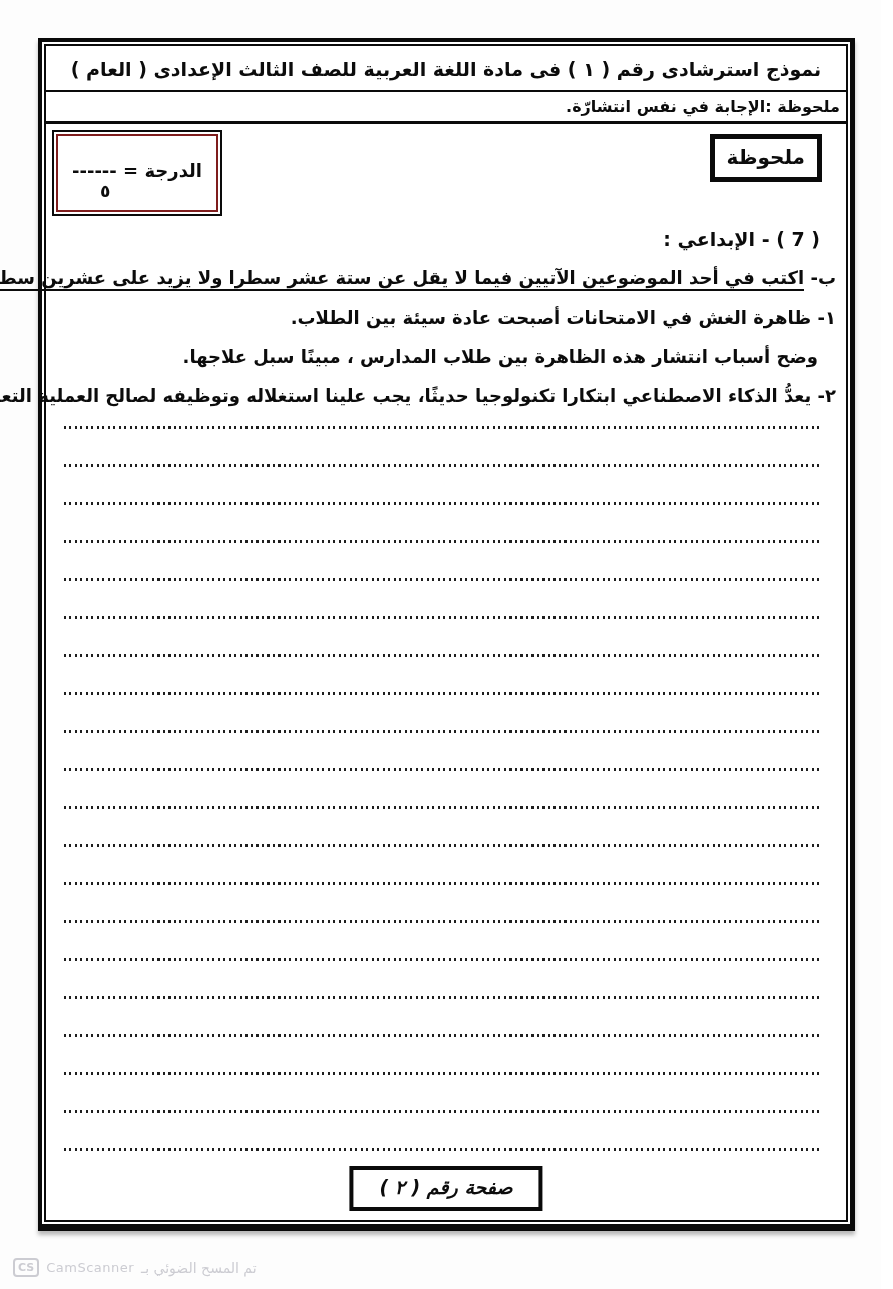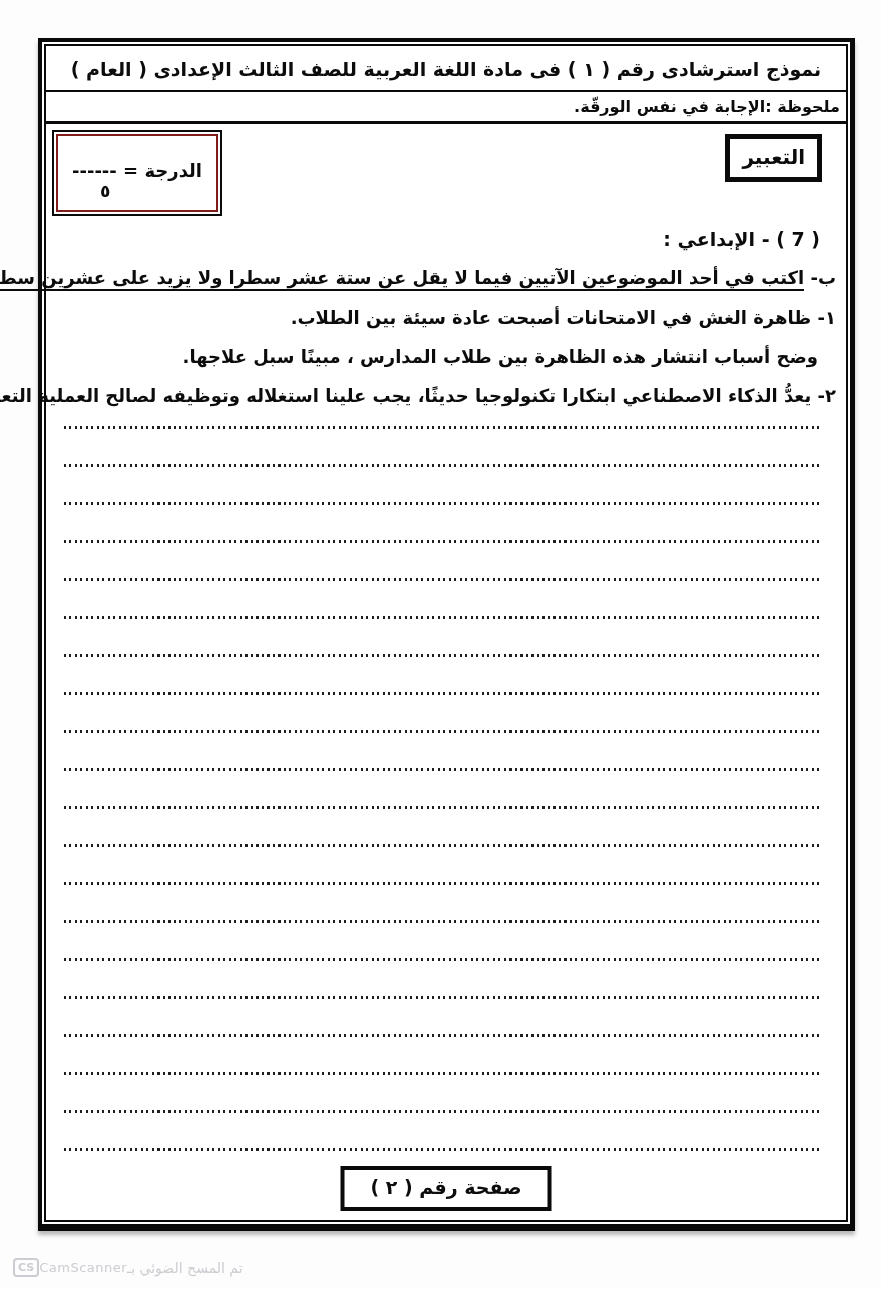--- a/index.html
+++ b/index.html
@@ -125,25 +125,26 @@
   .page-box {
     position:absolute; bottom:9px; left:50%;
     transform:translateX(-50%);
     border:4px solid #0a0a0a;
     padding:6px 26px 8px;
     font-size:19px;
     line-height:1.2;
     background:#fff;
     white-space:nowrap;
     direction:rtl;
+    font-style:italic;
   }
   
   .watermark {
     position:absolute; left:13px; top:1258px;
-    display:flex; align-items:center; 
+    display:flex; align-items:center; gap:7px;
     color:#ccccd2;
     font-weight:normal;
   }
   .wm-badge {
     border:2px solid #ccccd2;
     border-radius:4px;
     padding:1px 3px;
     font-size:11px;
     font-weight:bold;
     line-height:1.2;
@@ -155,27 +156,27 @@
 <body>
 
 <div class="canvas">
 
   <div class="sheet">
     <div class="sheet-inner">
 
       <div class="hdr-title">نموذج استرشادى رقم ( ١ ) فى مادة اللغة العربية للصف الثالث الإعدادى ( العام )</div>
 
       <div class="hdr-info">
-        <span>ملحوظة :الإجابة في نفس الورقّة.</span>
+        <span>ملحوظة :الإجابة في نفس انتشارّة.</span>
       </div>
 
       <div class="body">
 
         <div class="expr-row">
-          <div class="expr-badge">التعبير</div>
+          <div class="expr-badge">ملحوظة</div>
 
           <div class="score-box">
             <div class="score-box-inner">
               <div>الدرجة = ------</div>
               <div class="score-five">٥</div>
             </div>
           </div>
         </div>
 
         <div class="creative-line">( 7 ) - الإبداعي :</div>

